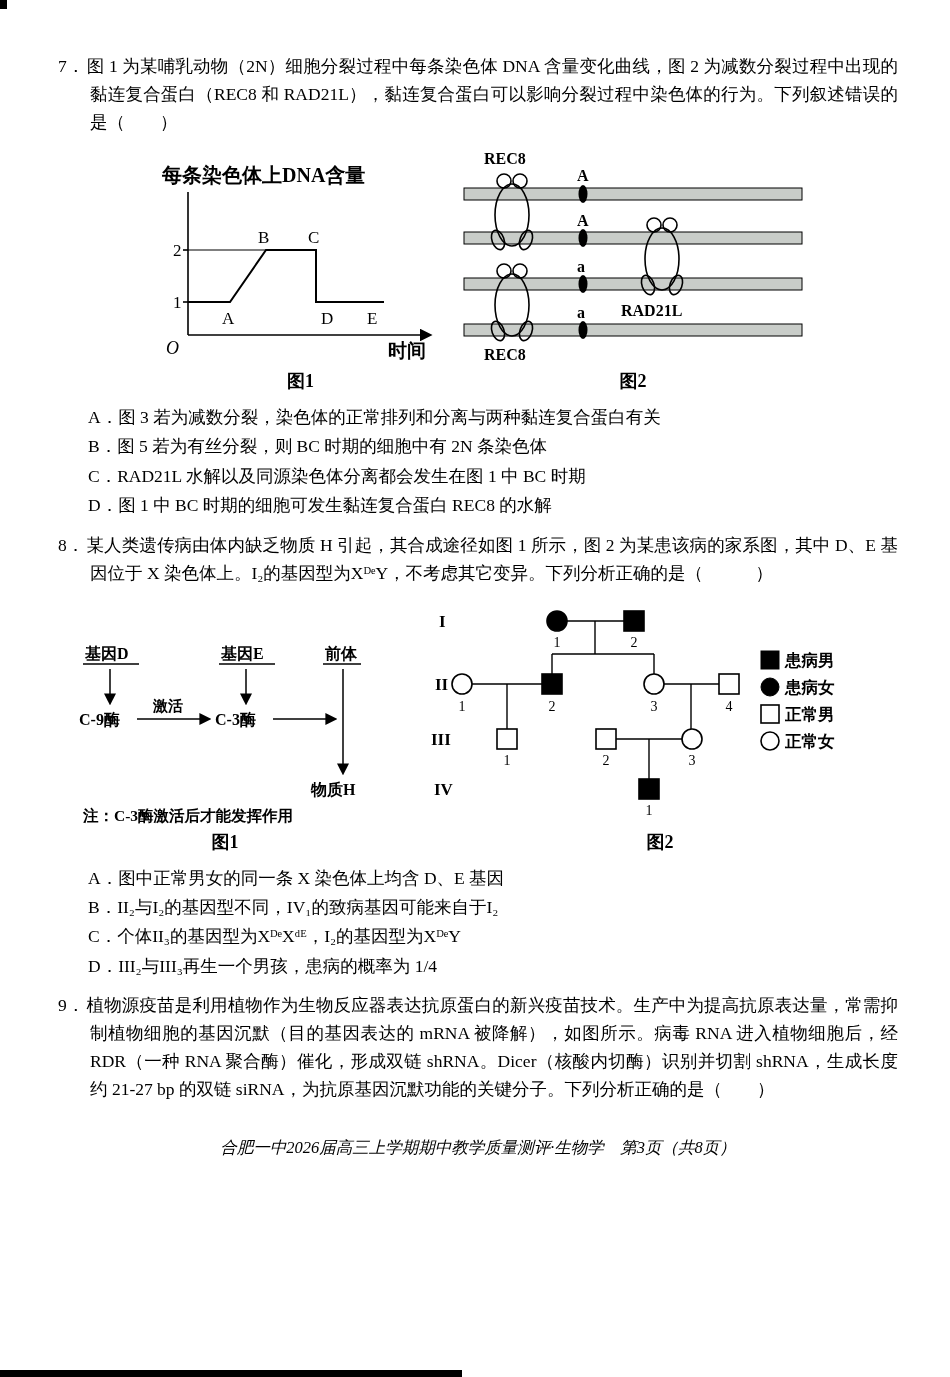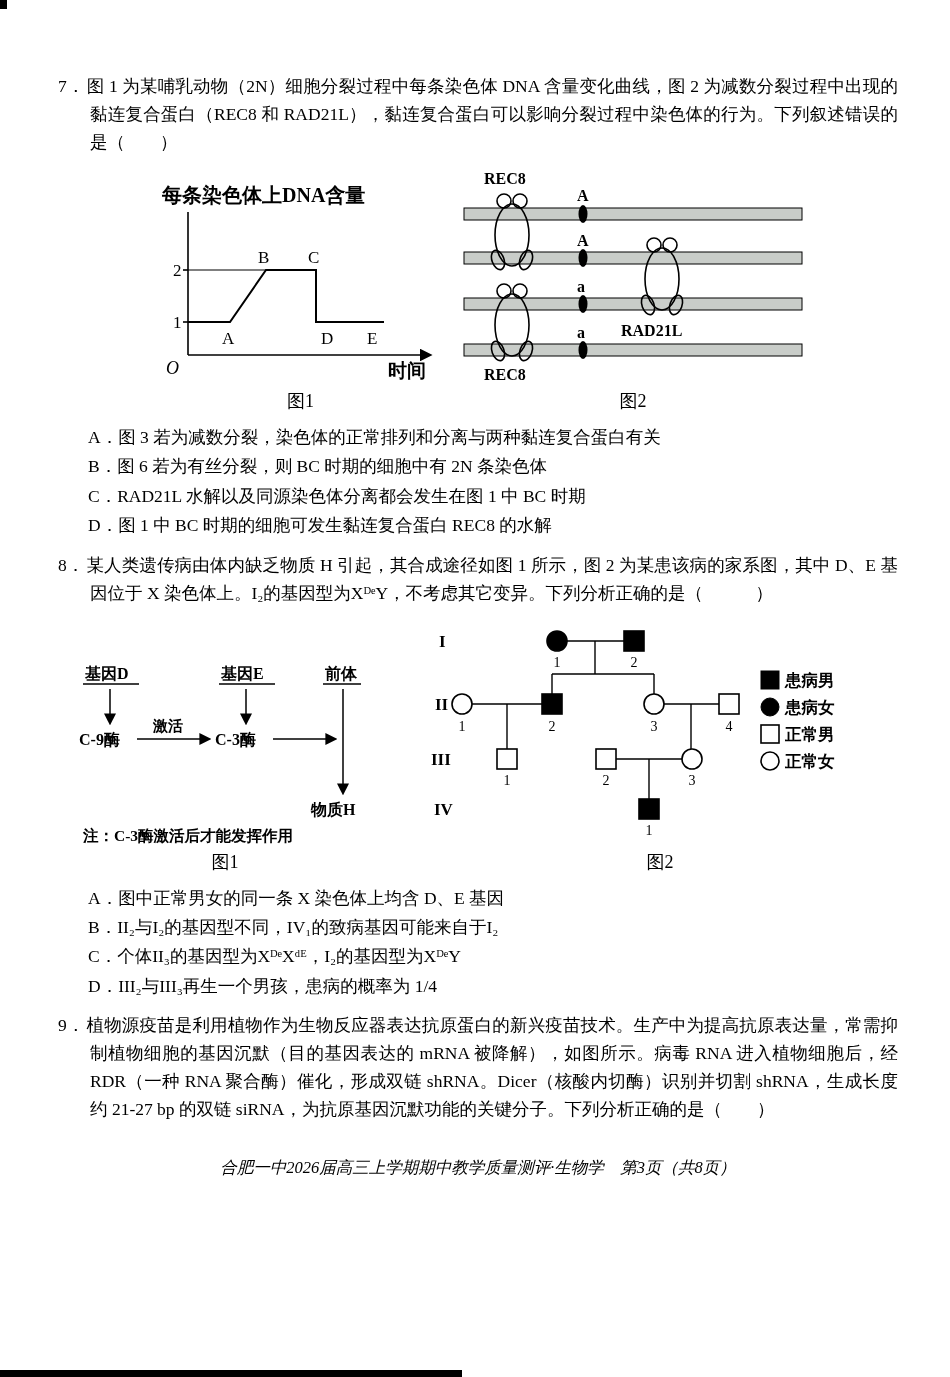--- a/index.html
+++ b/index.html
@@ -2,33 +2,33 @@
 <html><head>
 <meta charset="utf-8">
 <style>
   * { margin:0; padding:0; box-sizing:border-box; }
   html,body { background:#ffffff; }
   body {
     width:950px; height:1377px; position:relative; overflow:hidden;
     color:#000; font-family:"Liberation Serif","DejaVu Serif",serif;
     font-size:17.5px;
   }
-  .page { padding:72px 52px 0 58px; }
+  .page { padding:52px 52px 0 58px; }
   .q-stem {
     padding-left:32px; text-indent:-32px;
     line-height:1.6; text-align:justify; margin-bottom:4px;
   }
   .q-num { padding-right:2px; }
   .options { padding-left:30px; margin:4px 0 10px 0; }
   .option { line-height:1.68; }
   .fig-row { display:flex; align-items:flex-end; justify-content:center; margin:12px 0 10px 0; }
   .fig-row.q7 { }
   .fig-row.q8 { gap:44px; }
   figure { text-align:center; }
-  figcaption { font-weight:normal; font-size:18px; margin-top:3px; }
+  figcaption { font-weight:bold; font-size:18px; margin-top:3px; }
   footer { text-align:center; font-size:16.5px; margin-top:34px;font-style:italic; }
   svg { display:block; }
   svg text { font-family:"Liberation Serif","DejaVu Serif",serif; }
   .scan-bar-bottom { position:absolute; left:0; bottom:0; width:462px; height:7px; background:#000; }
   .scan-mark-topleft { position:absolute; left:0; top:0; width:7px; height:9px; background:#000; }
 </style>
 </head>
 <body>
 
 <div class="scan-mark-topleft"></div>
@@ -117,21 +117,21 @@
             <text x="165" y="168">RAD21L</text>
             <text x="28" y="212">REC8</text>
           </g>
         </svg>
         <figcaption>图2</figcaption>
       </figure>
     </div>
 
     <div class="options">
       <p class="option">A．图 3 若为减数分裂，染色体的正常排列和分离与两种黏连复合蛋白有关</p>
-      <p class="option">B．图 6 若为有丝分裂，则 BC 时期的细胞中有 2N 条染色体</p>
+      <p class="option">B．图 5 若为有丝分裂，则 BC 时期的细胞中有 2N 条染色体</p>
       <p class="option">C．RAD21L 水解以及同源染色体分离都会发生在图 1 中 BC 时期</p>
       <p class="option">D．图 1 中 BC 时期的细胞可发生黏连复合蛋白 REC8 的水解</p>
     </div>
   </section>
 
   <section>
     <p class="q-stem"><span class="q-num">8．</span><span>某人类遗传病由体内缺乏物质 H 引起，其合成途径如图 1 所示，图 2 为某患该病的家系图，其中 D、E 基因位于 X 染色体上。I₂的基因型为XᴰᵉY，不考虑其它变异。下列分析正确的是（　　　）</span></p>
 
     <div class="fig-row q8">
 

